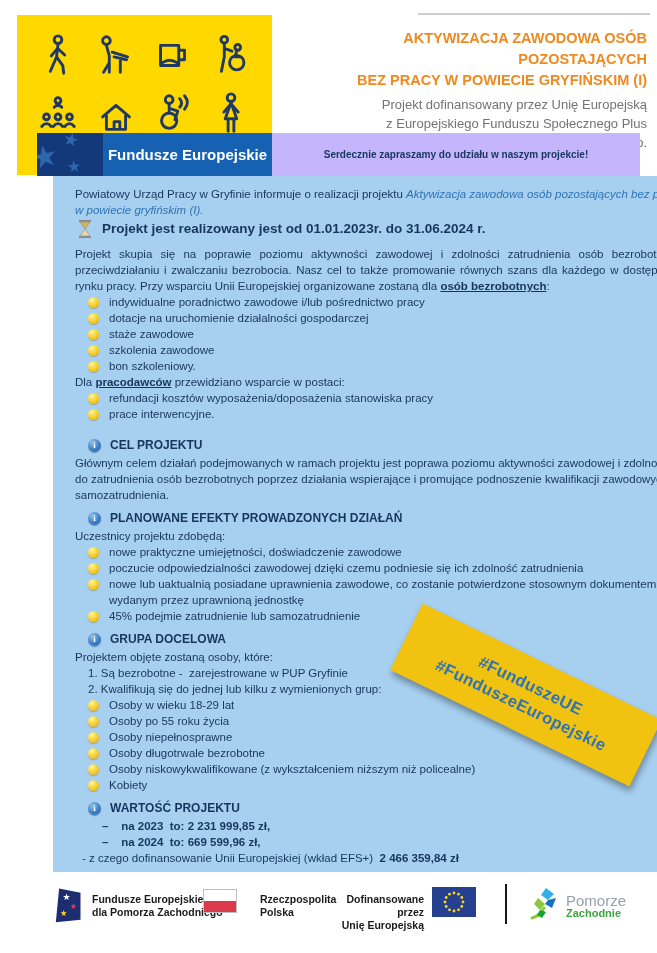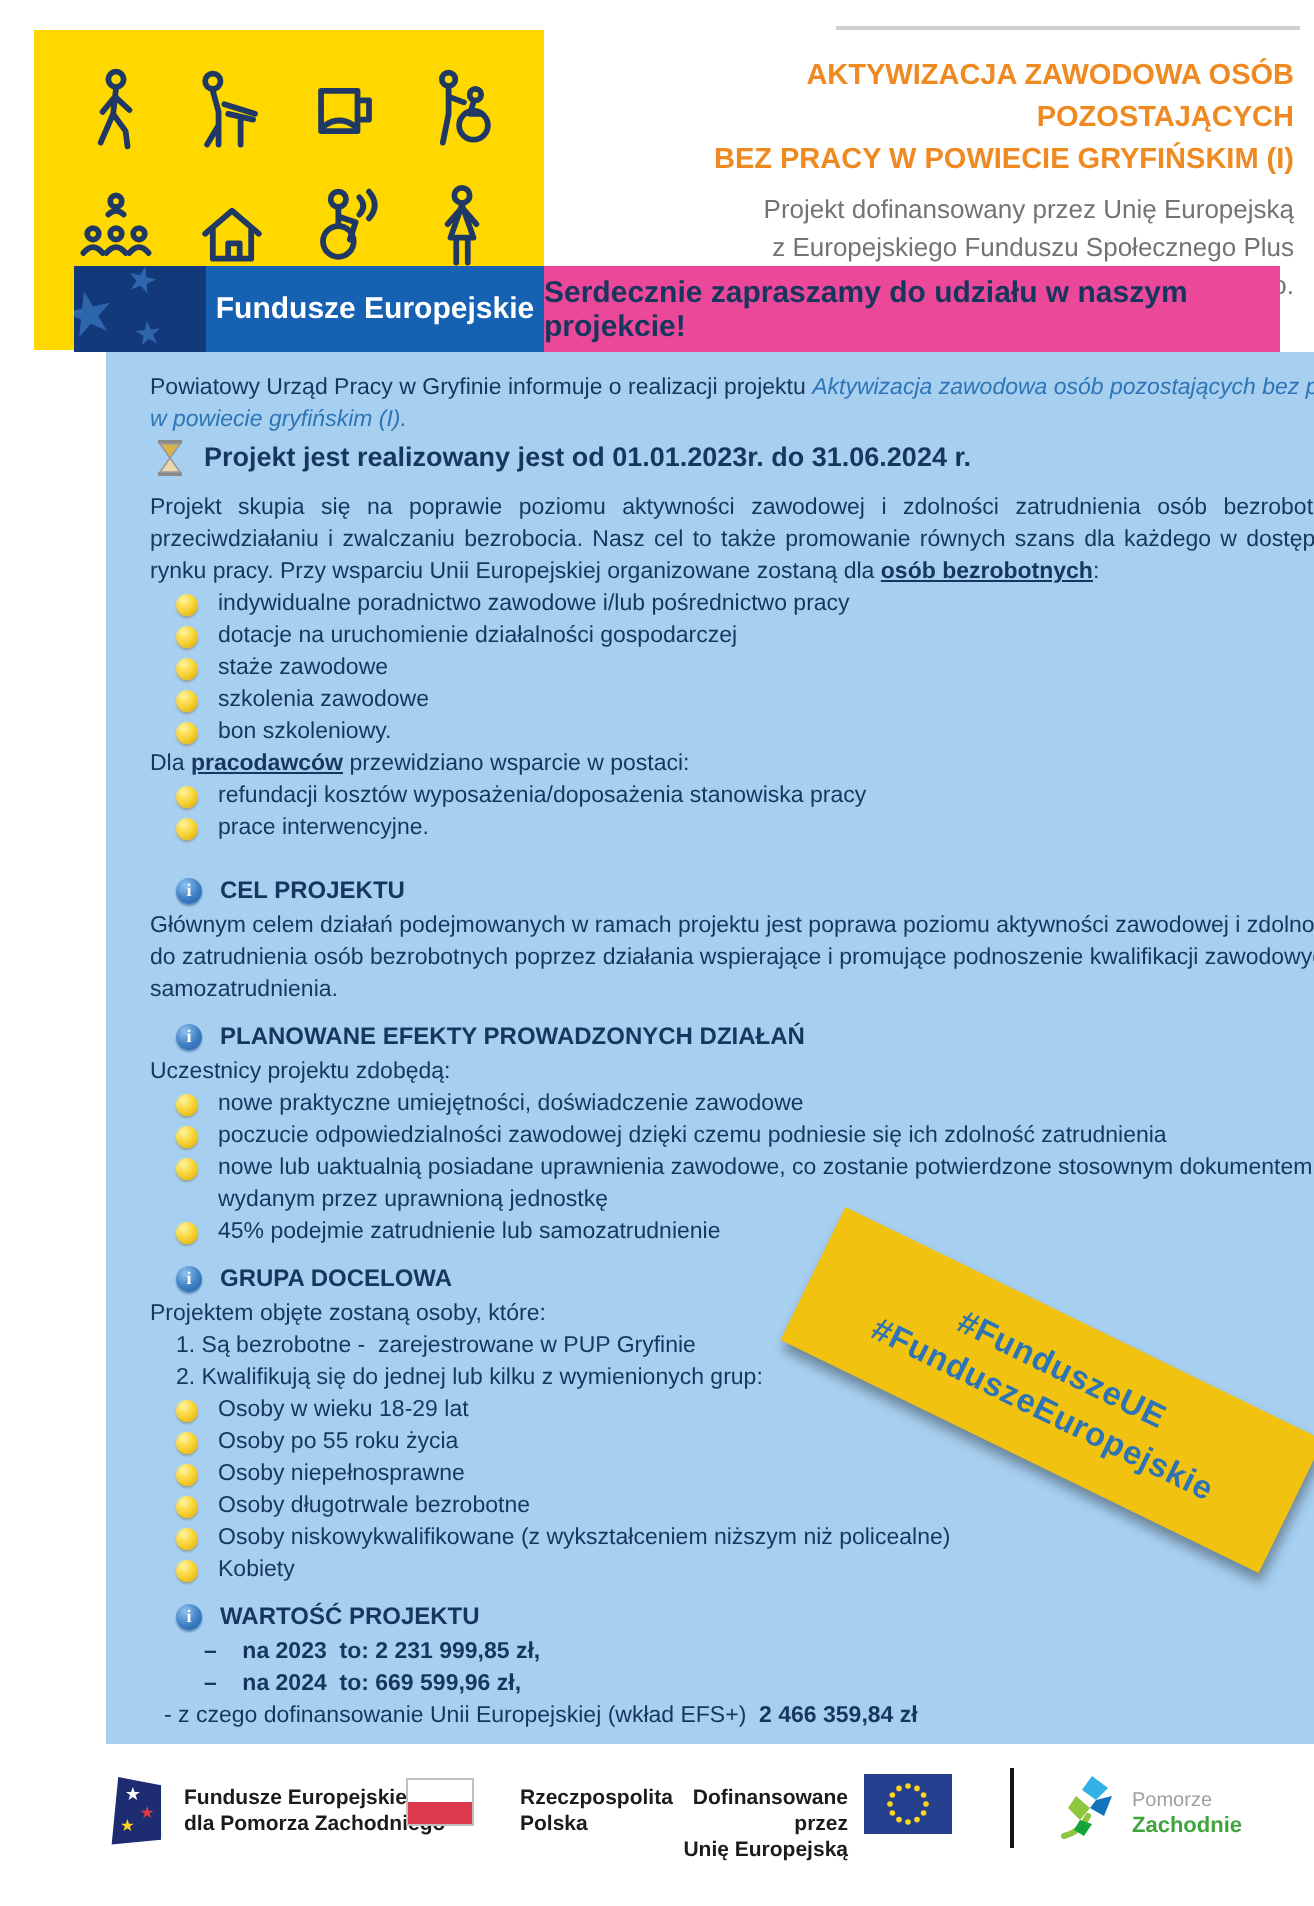--- a/index.html
+++ b/index.html
@@ -23,21 +23,21 @@
 
   
   .band{position:absolute;left:37px;top:133px;width:603px;height:43px;display:flex;}
   .band-stars{width:66px;background:#14397B;position:relative;overflow:hidden;flex:none;}
   .band-stars .st{position:absolute;color:#2E66AC;}
   .st1{font-size:30px;left:-6px;top:6px;transform:rotate(-12deg);}
   .st2{font-size:18px;left:26px;top:-4px;transform:rotate(14deg);}
   .st3{font-size:16px;left:30px;top:24px;transform:rotate(-6deg);}
   .band-logo{width:169px;background:#1661B2;color:#fff;font-weight:bold;font-size:15px;
              display:flex;align-items:center;justify-content:center;flex:none;}
-  .band-invite{flex:1;background:#ec4899;color:#17365D;font-weight:bold;font-size:15px;
+  .band-invite{flex:1;background:#c4b5fd;color:#17365D;font-weight:bold;font-size:10px;
                display:flex;align-items:center;justify-content:center;}
 
   
   .panel{position:absolute;left:37px;top:176px;width:649px;height:696px;background:#A6CFF0;
          box-sizing:border-box;padding:10px 18px 0 22px;overflow:hidden;font-size:11.5px;line-height:16px;margin-left:16px;}
   .pre{white-space:pre-wrap;}
   .intro{margin-bottom:6px;}
   .iblue{color:#2E75B6;font-style:italic;}
   .period{display:flex;align-items:center;gap:9px;font-size:13.5px;font-weight:600;margin:2px 0 8px 2px;}
   .jpara{text-align:justify;line-height:16px;margin:0 0 2px 0;}
@@ -68,21 +68,21 @@
   .ribbon div{color:#2E74B5;font-weight:600;font-size:16.5px;line-height:22px;letter-spacing:.4px;}
 
   
   .footer{position:absolute;left:0;top:882px;width:657px;height:60px;}
   .footer .abs{position:absolute;}
   .ftxt{font-size:10.5px;font-weight:bold;line-height:13px;color:#1b1b1b;}
   .plflag{width:34px;height:24px;border:1px solid #bfbfbf;box-sizing:border-box;}
   .plflag .w{height:50%;background:#ffffff;}
   .plflag .r{height:50%;background:#DB3A4C;}
   .divider{width:2px;height:40px;background:#161616;}
-  .pz-g{color:#9aa0a6;font-size:10px;line-height:13px;font-weight:normal;}
+  .pz-g{color:#9aa0a6;font-size:15px;line-height:13px;font-weight:normal;}
   .pz-z{color:#3FA43C;font-size:11px;line-height:13px;font-weight:bold;}
 </style>
 </head>
 <body>
 
 <div class="page">
 
   <div class="topline"></div>
 
   <div class="yellowbox">

